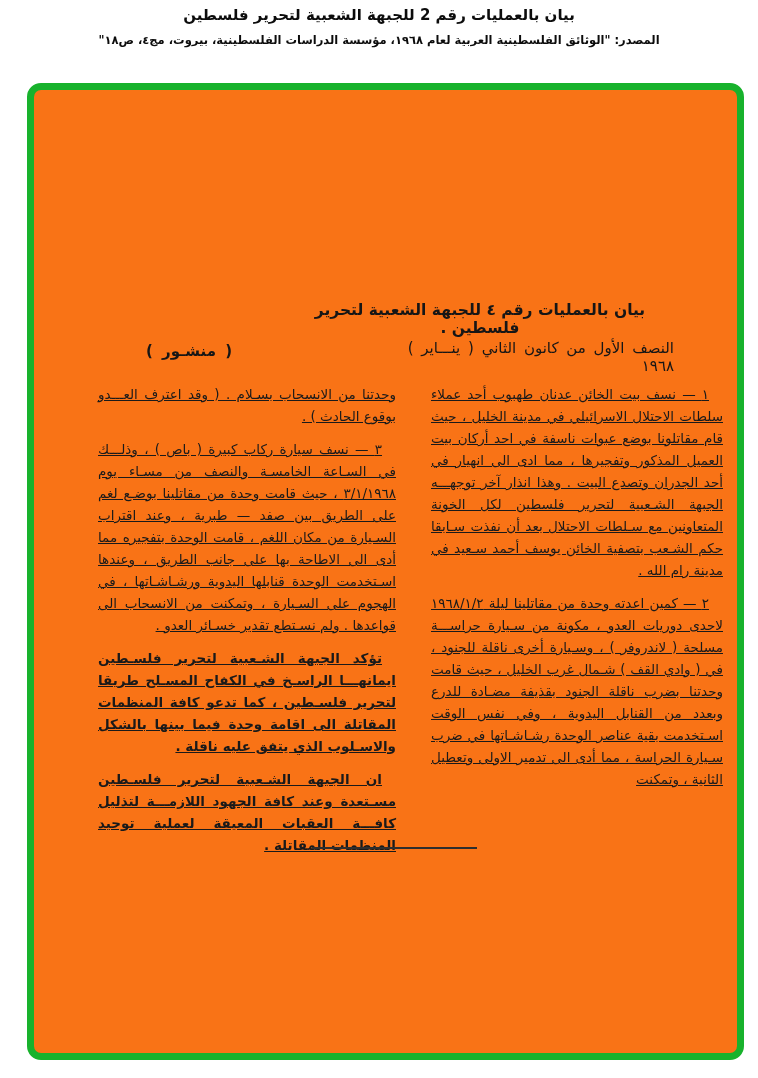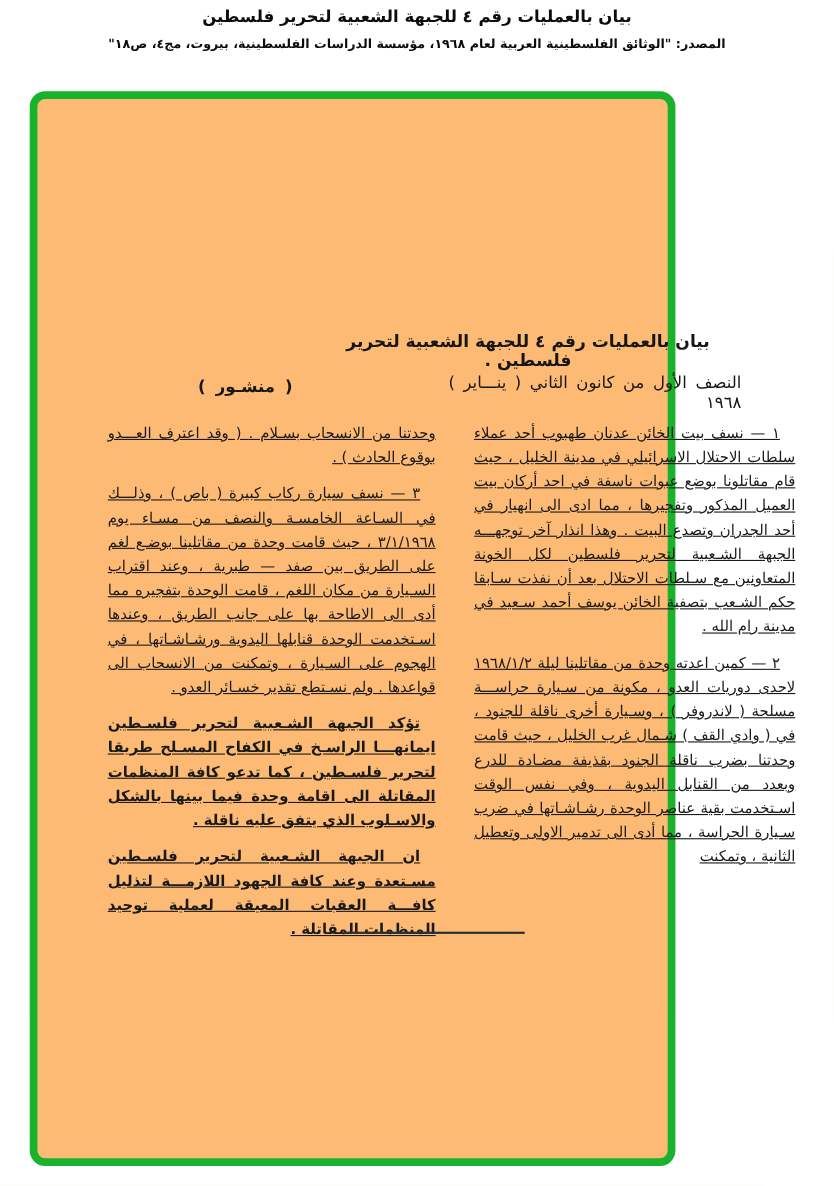--- a/index.html
+++ b/index.html
@@ -4,46 +4,46 @@
 <style>
   * { margin:0; padding:0; box-sizing:border-box; }
   html,body { width:758px; height:1078px; background:#ffffff; overflow:hidden; }
   body { position:relative; font-family:"DejaVu Sans", sans-serif; color:#161616; }
 
   .hdr1 { position:absolute; top:6px; left:0; right:0; text-align:center;
           direction:rtl; font-weight:bold; font-size:15px; color:#0c0c0c; }
   .hdr2 { position:absolute; top:33px; left:0; right:0; text-align:center;
           direction:rtl; font-weight:bold; font-size:11.5px; color:#0c0c0c; }
 
-  .frame { position:absolute; left:27px; top:83px; width:587px; height:977px;
-           border:7px solid #18b22c; border-radius:14px; background:#fdba74; }
+  .frame { position:absolute; left:27px; top:83px; width:717px; height:977px;
+           border:7px solid #18b22c; border-radius:14px; background:#f97316; }
 
   .doc-title { position:absolute; left:250px; top:211px; width:392px;
                direction:rtl; text-align:center; font-weight:bold; font-size:15.5px; }
   .doc-date  { position:absolute; left:340px; top:249px; width:300px;
                direction:rtl; text-align:right; font-size:15px; word-spacing:3px; }
   .published { position:absolute; left:112px; top:252px; width:120px;
-               direction:rtl; text-align:right; font-weight:bold; font-size:15px; word-spacing:4px; }
+               direction:rtl; text-align:left; font-weight:bold; font-size:15px; word-spacing:4px; }
 
   .col { position:absolute; top:293px; direction:rtl; text-align:justify;
          font-size:13.5px; line-height:22px; color:#1a1a1a;text-decoration:underline; }
   .col-right { left:397px; width:292px; }
   .col-left  { left:64px;  width:298px; }
   .para { text-indent:14px; }
   .para.no-indent { text-indent:0; }
   .para + .para { margin-top:11px; }
   .para.bold { font-weight:bold; }
 
   .divider { position:absolute; left:278px; top:757px; width:165px; height:2px;
              background:#2e2e2e; }
 </style>
 </head>
 <body>
 
-<div class="hdr1">بيان بالعمليات رقم ٤ للجبهة الشعبية لتحرير فلسطين</div>
+<div class="hdr1">بيان بالعمليات رقم 2 للجبهة الشعبية لتحرير فلسطين</div>
 <div class="hdr2">المصدر: "الوثائق الفلسطينية العربية لعام ١٩٦٨، مؤسسة الدراسات الفلسطينية، بيروت، مج٤، ص١٨"</div>
 
 <div class="frame" style="border-color: rgb(24, 178, 44);">
 
   <div class="doc-title">بيان بالعمليات رقم ٤ للجبهة الشعبية لتحرير فلسطين .</div>
 
   <div class="doc-date">النصف الأول من كانون الثاني ( ينـــاير ) ١٩٦٨</div>
 
   <div class="published">( منشـور )</div>
 

